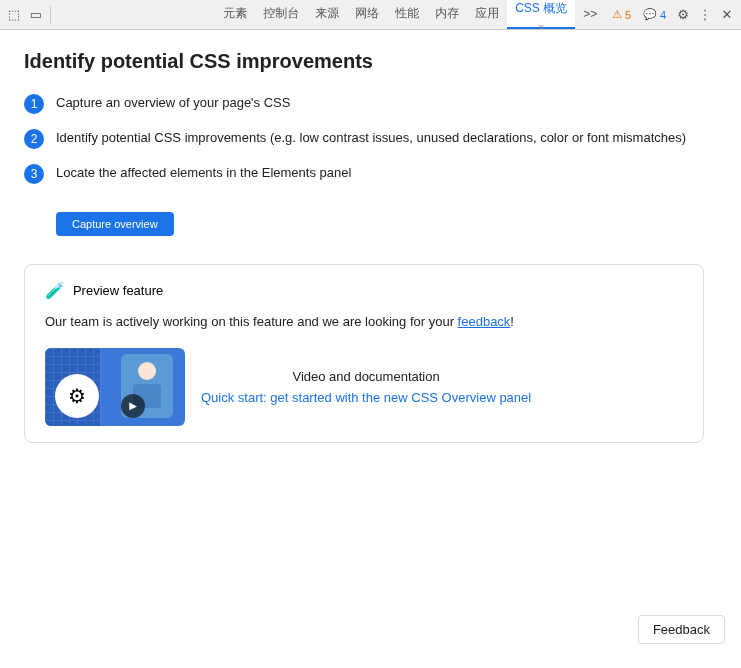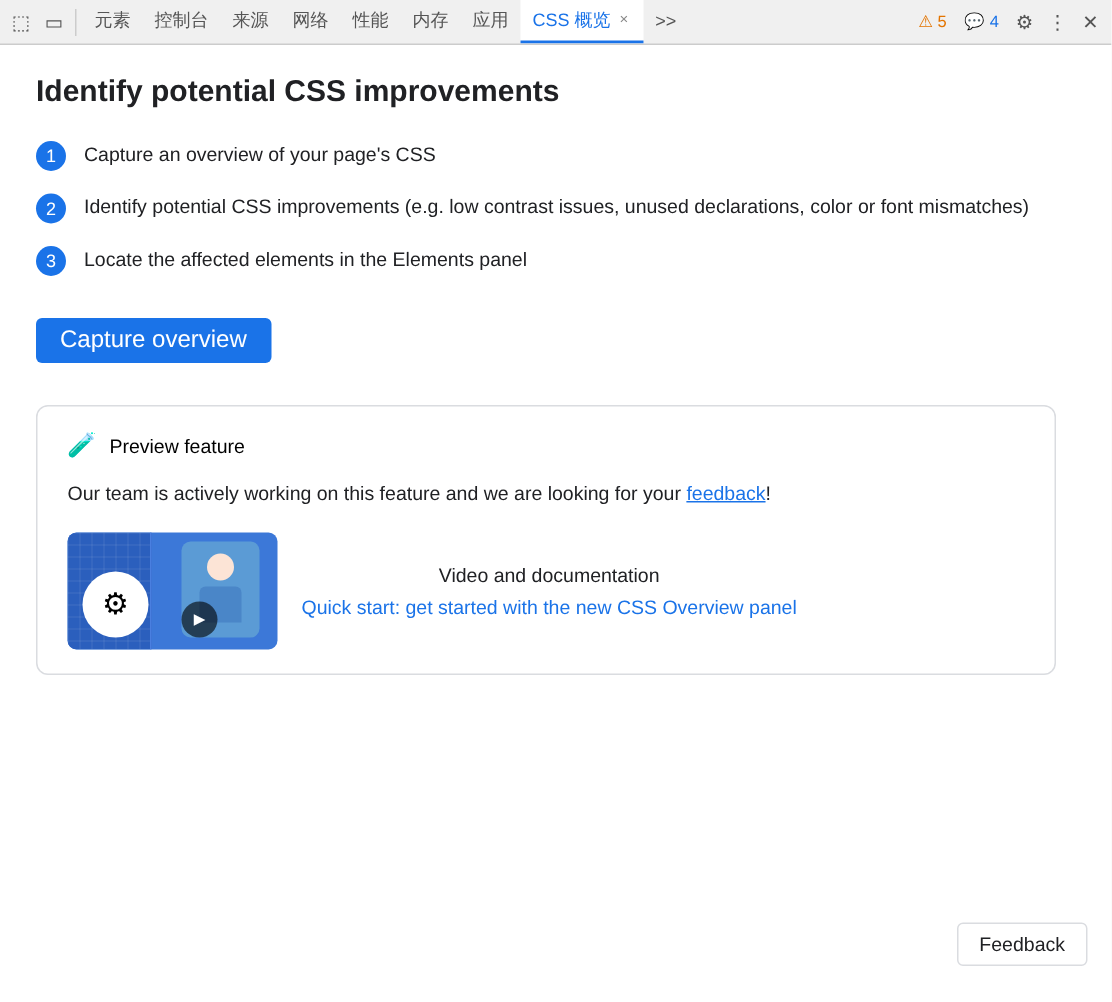--- a/index.html
+++ b/index.html
@@ -39,37 +39,39 @@
       height: 18px;
       background: #ccc;
       margin: 0 2px;
     }
     .tab-bar {
       display: flex;
       align-items: center;
       flex: 1;
       height: 100%;
       overflow: hidden;
+      justify-content: flex-end;
     }
     .tab {
       display: flex;
       align-items: center;
       height: 100%;
       padding: 0 8px;
       font-size: 12px;
       color: #555;
       cursor: pointer;
       white-space: nowrap;
       border-bottom: 2px solid transparent;
       gap: 4px;
     }
     .tab.active {
       color: #1a73e8;
       border-bottom: 2px solid #1a73e8;
       background: #fff;
+      flex-direction: column;
     }
     .tab .close-btn {
       font-size: 10px;
       color: #888;
       cursor: pointer;
       padding: 1px 2px;
       border-radius: 2px;
     }
     .toolbar-right {
       display: flex;
@@ -133,23 +135,24 @@
       font-size: 13px;
       line-height: 1.5;
     }
 
     .capture-btn {
       background: #1a73e8;
       color: #fff;
       border: none;
       border-radius: 4px;
       padding: 6px 16px;
-      font-size: 16px;
+      font-size: 11px;
       cursor: pointer;
       margin-bottom: 28px;
+      margin-left: 32px;
     }
 
     
     .preview-card {
       border: 1px solid #dadce0;
       border-radius: 8px;
       padding: 16px 20px;
       max-width: 680px;
     }
     .preview-header {

